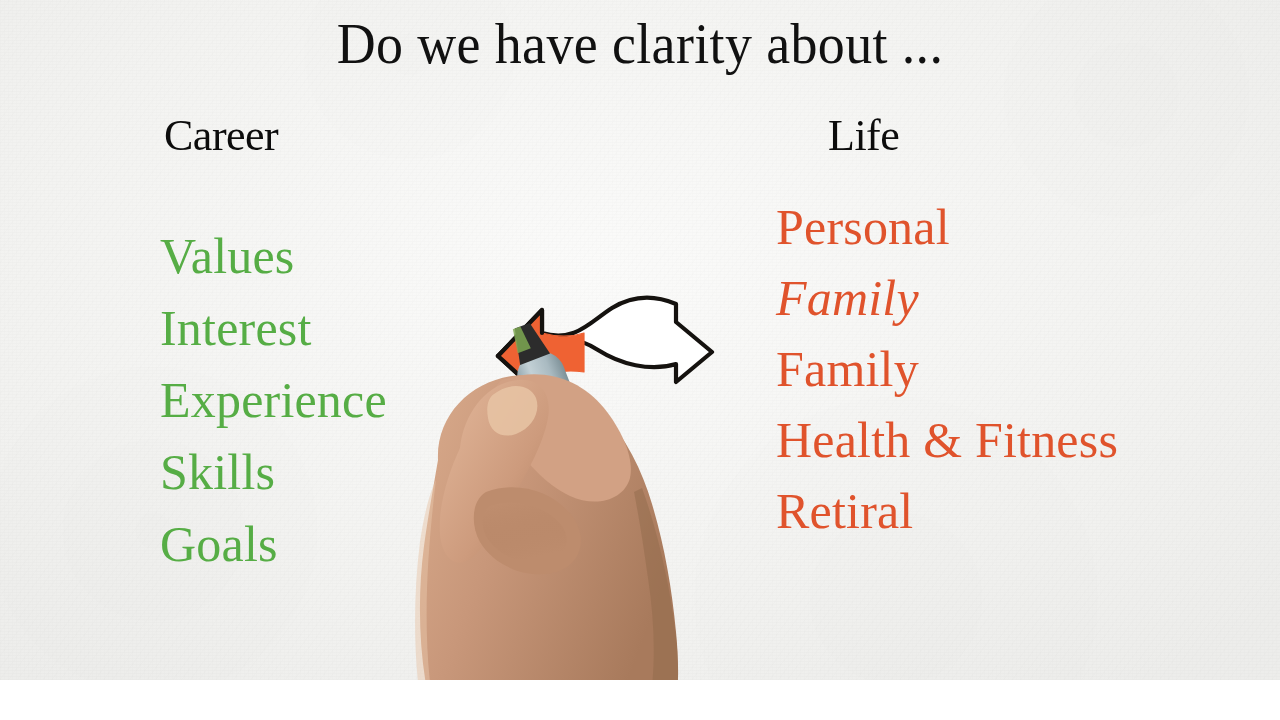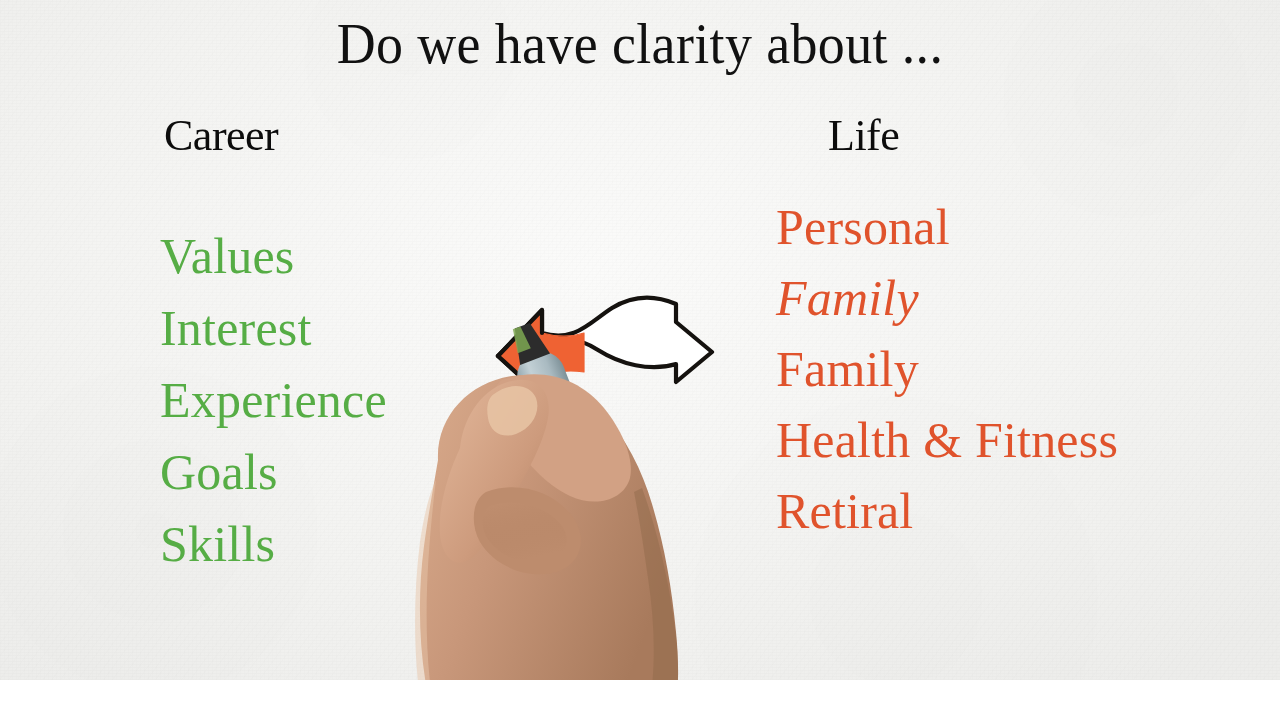--- a/index.html
+++ b/index.html
@@ -137,22 +137,22 @@
   <div id="paper-blotch"></div>
 
   <div id="title">Do we have clarity about ...</div>
 
   <div class="col-heading" id="heading-career" style="color: rgb(12, 12, 12);">Career</div>
 
   <ul class="col-list" id="career-list">
     <li style="color: rgb(86, 173, 69);">Values</li>
     <li style="color: rgb(86, 173, 69);">Interest</li>
     <li style="color: rgb(86, 173, 69);">Experience</li>
+    <li style="color: rgb(86, 173, 69);">Skills</li>
     <li style="color: rgb(86, 173, 69);">Goals</li>
-    <li style="color: rgb(86, 173, 69);">Skills</li>
   </ul>
 
   <div class="col-heading" id="heading-life" style="color: rgb(12, 12, 12);">Life</div>
 
   <ul class="col-list" id="life-list">
     <li style="color: rgb(224, 83, 44);">Personal</li>
     <li style="color: rgb(224, 83, 44); font-style: italic;">Family</li>
     <li style="color: rgb(224, 83, 44);">Family</li>
     <li style="color: rgb(224, 83, 44);">Health &amp; Fitness</li>
     <li style="color: rgb(224, 83, 44);">Retiral</li>

